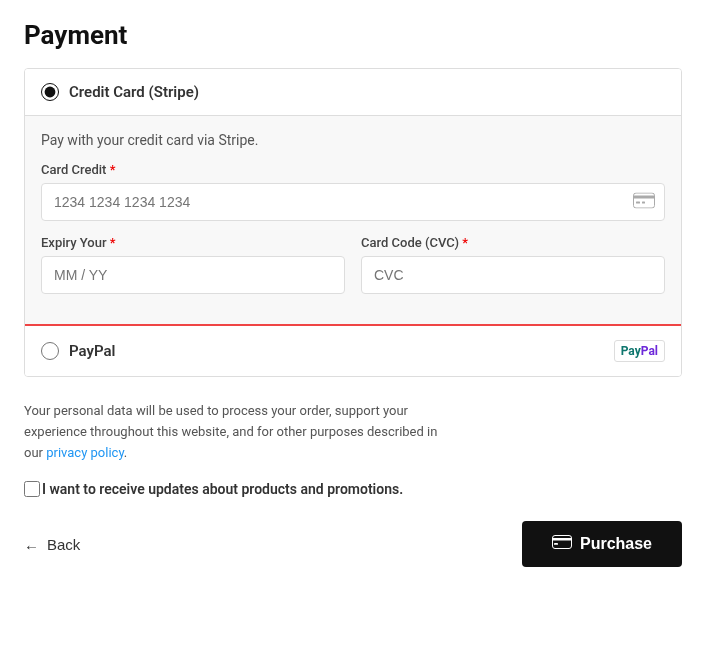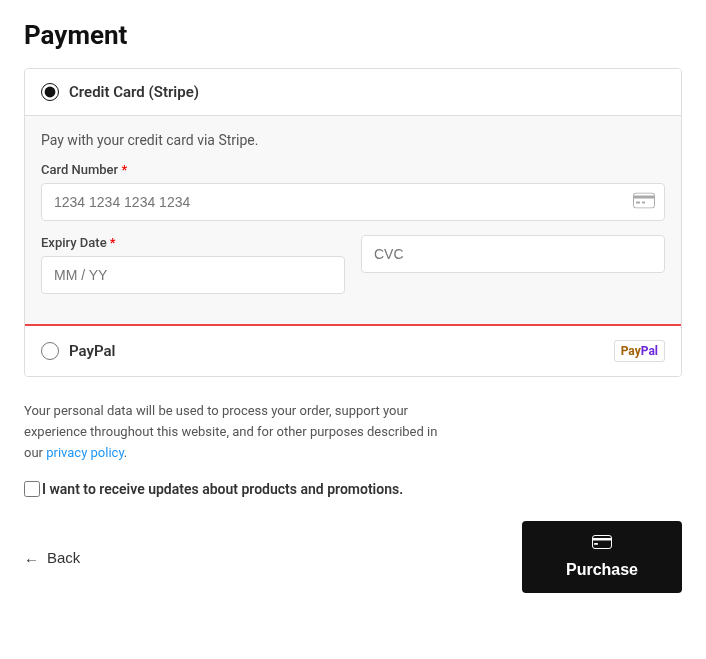--- a/index.html
+++ b/index.html
@@ -53,21 +53,21 @@
     }
     .paypal-badge {
       border: 1px solid #ddd;
       border-radius: 3px;
       padding: 3px 6px;
       font-size: 12px;
       font-weight: 700;
       color: #253b80;
       background: #fff;
     }
-    .paypal-badge span.pay { color: #a16207; }
+    .paypal-badge span.pay { color: #0f766e; }
     .paypal-badge span.pal { color: #6d28d9; }
 
     .stripe-form {
       background: #f8f8f8;
       padding: 16px;
       border-bottom: 2px solid #ef4444;
     }
     .stripe-desc {
       font-size: 14px;
       color: #555;
@@ -170,21 +170,20 @@
       background: #111;
       color: #fff;
       border: none;
       border-radius: 4px;
       padding: 14px 28px;
       font-size: 16px;
       font-weight: 600;
       cursor: pointer;
       min-width: 160px;
       justify-content: center;
-      flex-direction: column;
     }
     .purchase-btn .card-icon-btn {
       font-size: 16px;
     }
   </style>
 </head>
 <body>
 
 <h1>Payment</h1>
 
@@ -193,44 +192,47 @@
   <div class="payment-option selected">
     <input type="radio" name="payment" id="credit_card" checked="" style="">
     <label for="credit_card">Credit Card (Stripe)</label>
   </div>
 
   <div class="stripe-form">
     <p class="stripe-desc">Pay with your credit card via Stripe.</p>
 
     <div class="form-group">
       <label>
-        <span>Card Number</span><span class="required"> *</span>
+        <span>Card Credit</span><span class="required"> *</span>
       </label>
       <div class="input-wrapper">
         <input class="form-input" type="text" placeholder="1234 1234 1234 1234" style="">
         <span class="card-icon">
           
           <svg width="22" height="16" viewBox="0 0 22 16" fill="none" xmlns="http://www.w3.org/2000/svg">
             <rect x="0.5" y="0.5" width="21" height="15" rx="2.5" stroke="#aaa" fill="none"></rect>
             <rect x="0" y="3" width="22" height="3" fill="#aaa"></rect>
             <rect x="3" y="9" width="4" height="2" rx="0.5" fill="#aaa"></rect>
             <rect x="9" y="9" width="3" height="2" rx="0.5" fill="#aaa"></rect>
           </svg>
         </span>
       </div>
     </div>
 
     <div class="form-row">
       <div class="form-group">
         <label>
-          <span>Expiry Date</span><span class="required"> *</span>
+          <span>Expiry Your</span><span class="required"> *</span>
         </label>
         <input class="form-input" type="text" placeholder="MM / YY" style="">
       </div>
       <div class="form-group">
+        <label>
+          <span>Card Code (CVC)</span><span class="required"> *</span>
+        </label>
         <input class="form-input" type="text" placeholder="CVC" style="">
       </div>
     </div>
   </div>
 
   <div class="payment-option">
     <input type="radio" name="payment" id="paypal" style="">
     <label for="paypal">PayPal</label>
     <div class="paypal-logo">
       <div class="paypal-badge">

